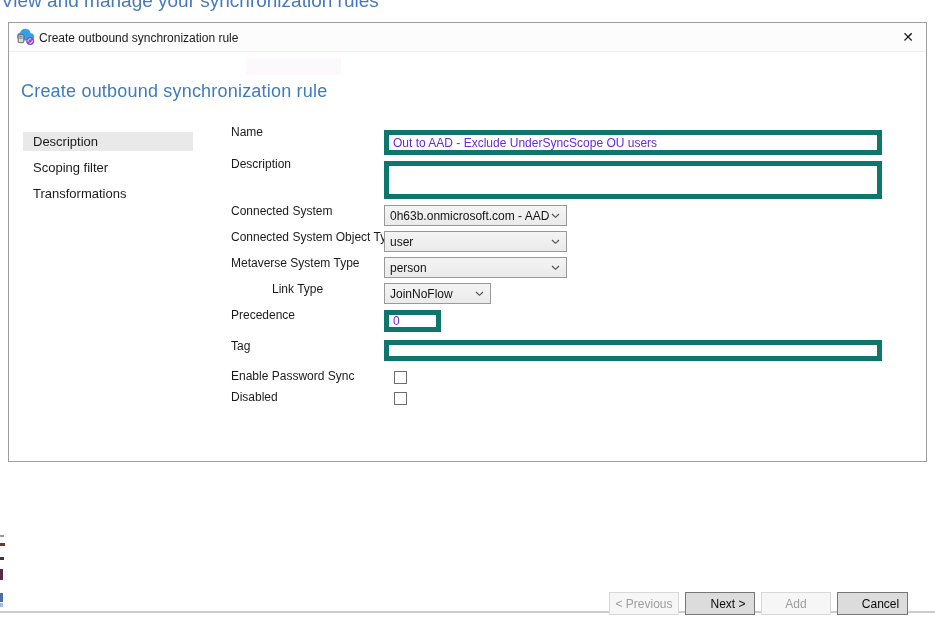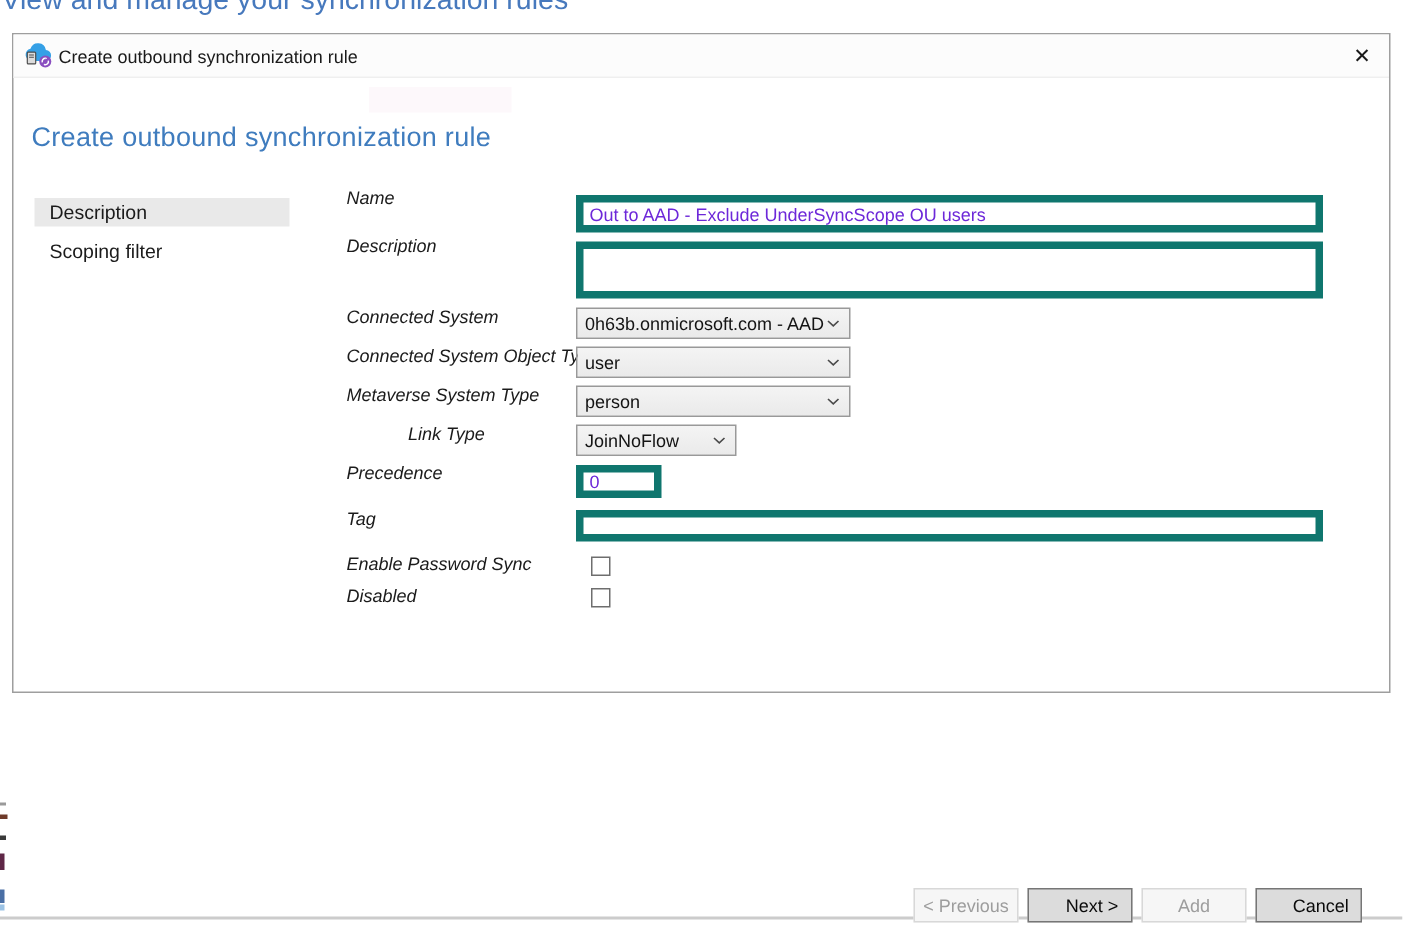--- a/index.html
+++ b/index.html
@@ -44,21 +44,21 @@
   #heading { position:absolute; left:12px; top:58px; font-size:18px; font-weight:400;
              color:#3f7cbe; letter-spacing:.2px; white-space:nowrap; }
 
   
   #nav { position:absolute; left:14px; top:109px; width:170px; }
   .nav-item { height:19px; line-height:19px; margin-bottom:7px; padding-left:10px;
               font-size:13px; color:#1b1b1b; }
   .nav-item.selected { background:#e9e9e9; }
 
   
-  .f-label { position:absolute; left:222px; font-size:12px; color:#1b1b1b; white-space:nowrap;font-style:italic; }
+  .f-label { position:absolute; left:222px; font-size:12px; color:#1b1b1b; white-space:nowrap; }
   #lbl-name   { top:102px; } #lbl-desc { top:134px; } #lbl-cs   { top:181px; }
   #lbl-csot   { top:207px; } #lbl-mot  { top:233px; } #lbl-lt   { top:259px;margin-left:41px; }
   #lbl-prec   { top:285px; } #lbl-tag  { top:316px; } #lbl-eps  { top:346px; }
   #lbl-dis    { top:367px; }
 
   .txt {
     position:absolute; border:5px solid #0f766e; background:#fff;
     font-family:"Liberation Sans", sans-serif; font-size:12px; color:#6d28d9;
     padding:0 4px; outline:none;
   }
@@ -124,20 +124,21 @@
     <div id="close-btn">✕</div>
   </div>
 
   <div id="artifact"></div>
 
   <div id="heading">Create outbound synchronization rule</div>
 
   <div id="nav">
     <div class="nav-item selected">Description</div>
     <div class="nav-item">Scoping filter</div>
+    <div class="nav-item">Transformations</div>
   </div>
 
   <div class="f-label" id="lbl-name">Name</div>
   <div class="f-label" id="lbl-desc">Description</div>
   <div class="f-label" id="lbl-cs">Connected System</div>
   <div class="f-label" id="lbl-csot">Connected System Object Type</div>
   <div class="f-label" id="lbl-mot">Metaverse System Type</div>
   <div class="f-label" id="lbl-lt">Link Type</div>
   <div class="f-label" id="lbl-prec">Precedence</div>
   <div class="f-label" id="lbl-tag">Tag</div>

